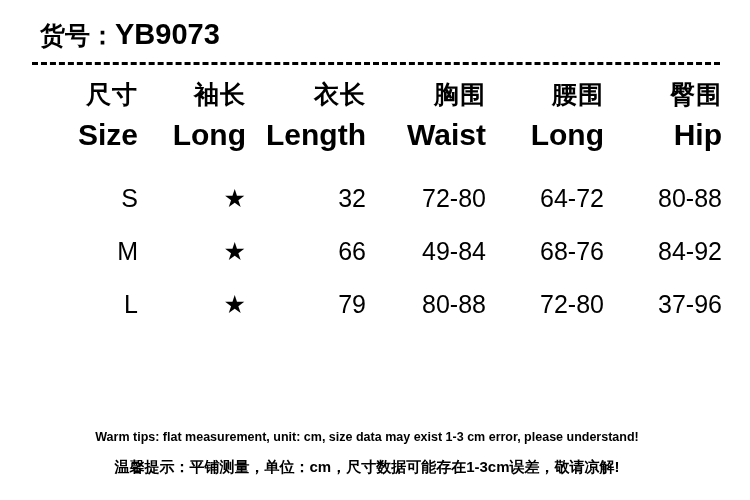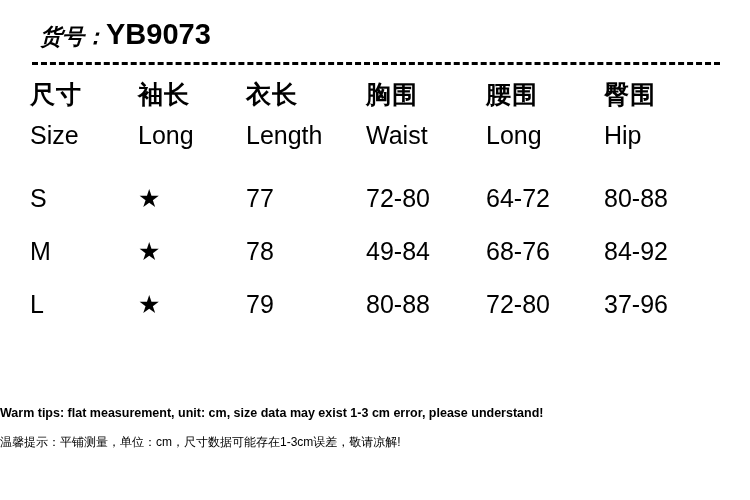--- a/index.html
+++ b/index.html
@@ -24,23 +24,22 @@
     position: absolute;
     left: 40px;
     top: 18px;
     font-size: 27px;
     font-weight: 700;
     letter-spacing: 0px;
     white-space: nowrap;
     font-family: "Liberation Sans", sans-serif;
   }
   .sku-label {
-    font-size: 22px;
+    font-size: 25px;
     font-weight: 700;
-    font-style: italic;
   }
   .sku-value {
     font-size: 29px;
     font-weight: 700;
   }
   .divider {
     position: absolute;
     left: 32px;
     top: 62px;
     width: 688px;
@@ -50,41 +49,41 @@
   table.size-table {
     position: absolute;
     left: 30px;
     top: 74px;
     width: 692px;
     border-collapse: collapse;
     table-layout: fixed;
   }
   table.size-table td,
   table.size-table th {
-    text-align: left;
+    text-align: right;
     vertical-align: middle;
     padding: 0;
     border: none;
   }
   .col-size  { width: 108px; }
   .col-long  { width: 108px; }
   .col-len   { width: 120px; }
   .col-bust  { width: 120px; }
   .col-waist { width: 118px; }
   .col-hip   { width: 118px; }
 
   .head-cn td {
     font-size: 25px;
     font-weight: 700;
     height: 40px;
     letter-spacing: 1px;
   }
   .head-en td {
-    font-size: 25px;
-    font-weight: 400;
+    font-size: 30px;
+    font-weight: 700;
     height: 42px;
   }
   .spacer-row td {
     height: 16px;
   }
   .data-row td {
     font-size: 25px;
     font-weight: 400;
     height: 53px;
   }
@@ -92,32 +91,33 @@
     font-size: 25px;
   }
   .star {
     font-size: 21px;
     line-height: 1;
   }
   .tips {
     position: absolute;
     left: 0;
     right: 16px;
-    text-align: left;
+    text-align: center;
+    margin-top: 24px;
   }
   .tips-en {
     top: 406px;
     font-size: 12.5px;
     font-weight: 700;
     letter-spacing: 0px;
   }
   .tips-cn {
     top: 434px;
-    font-size: 12px;
-    font-weight: 400;
+    font-size: 15px;
+    font-weight: 700;
   }
 </style>
 </head>
 <body>
 
 <div class="sheet">
 
   <div class="sku-line">
     <span class="sku-label">货号：</span><span class="sku-value">YB9073</span>
   </div>
@@ -154,29 +154,29 @@
         <td></td>
         <td></td>
         <td></td>
         <td></td>
         <td></td>
         <td></td>
       </tr>
       <tr class="data-row">
         <td class="size-cell">S</td>
         <td class="star">★</td>
-        <td>77</td>
+        <td>32</td>
         <td>72-80</td>
         <td>64-72</td>
         <td>80-88</td>
       </tr>
       <tr class="data-row">
         <td class="size-cell">M</td>
         <td class="star">★</td>
-        <td>78</td>
+        <td>66</td>
         <td>49-84</td>
         <td>68-76</td>
         <td>84-92</td>
       </tr>
       <tr class="data-row">
         <td class="size-cell">L</td>
         <td class="star">★</td>
         <td>79</td>
         <td>80-88</td>
         <td>72-80</td>

